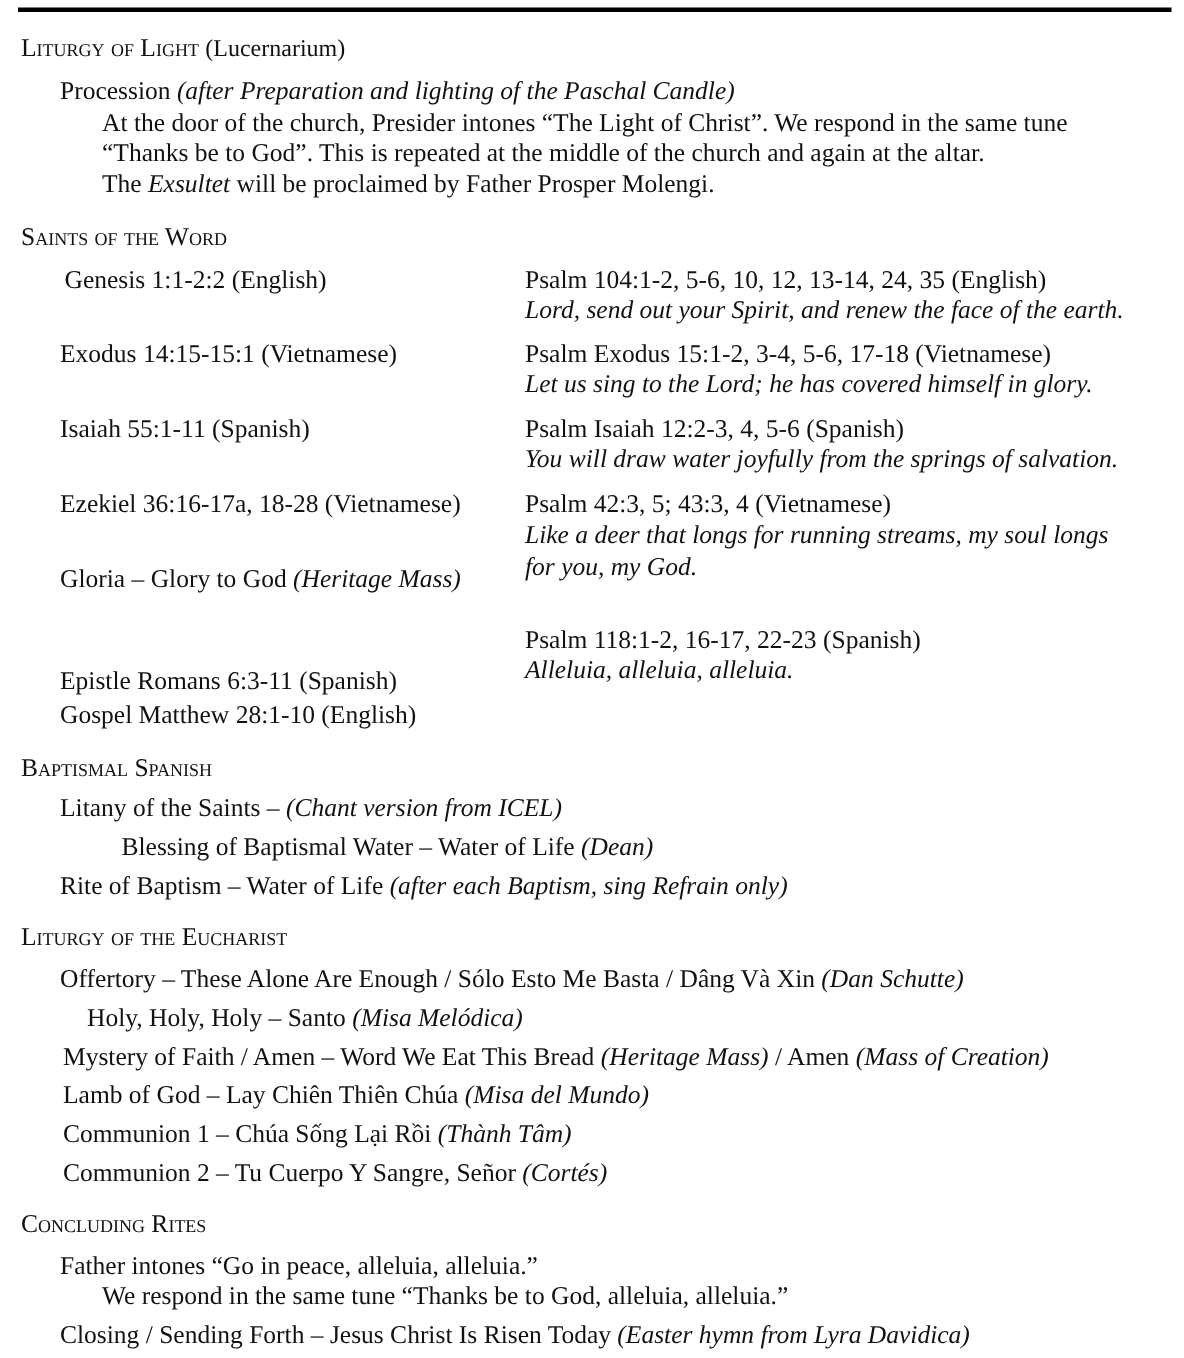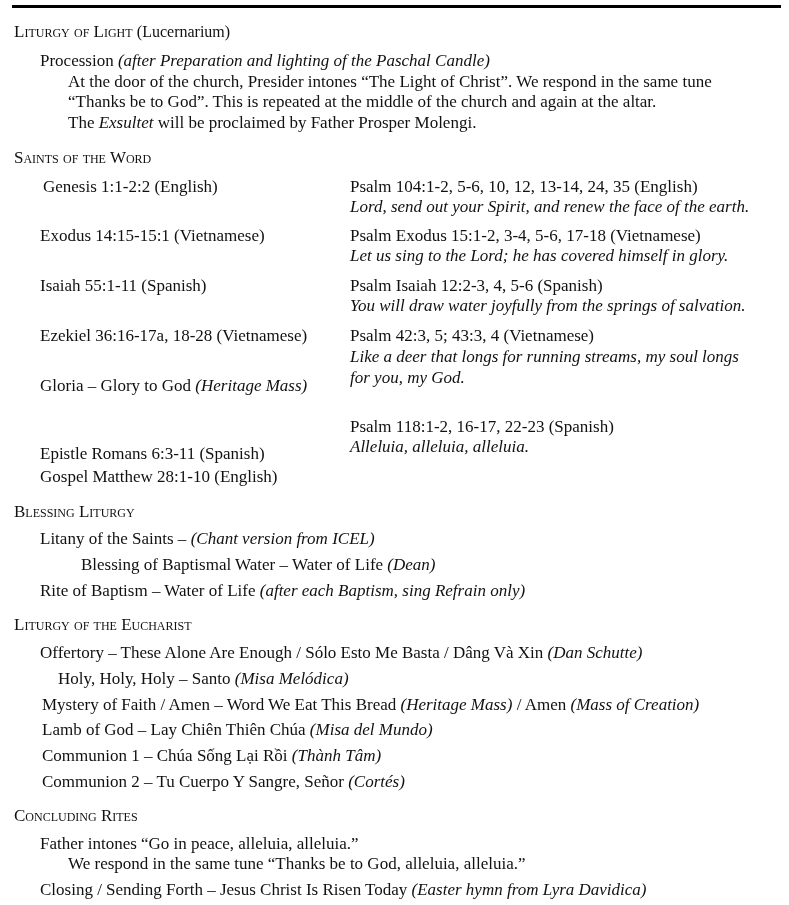--- a/index.html
+++ b/index.html
@@ -57,21 +57,21 @@
 <div class="abs col-l" style="top:376px;">
   <span>Gloria – Glory to God </span><i>(Heritage Mass)</i>
 </div>
 
 <div class="abs col-l" style="top:428px;margin-top:16px;">Epistle Romans 6:3-11 (Spanish)</div>
 <div class="abs col-r" style="top:417px;">Psalm 118:1-2, 16-17, 22-23 (Spanish)</div>
 <div class="abs col-r it" style="top:437px;">Alleluia, alleluia, alleluia.</div>
 
 <div class="abs col-l" style="top:467px;">Gospel Matthew 28:1-10 (English)</div>
 
-<div class="abs heading" style="left:14px; top:502px;">Blessing Liturgy</div>
+<div class="abs heading" style="left:14px; top:502px;">Baptismal Spanish</div>
 <div class="abs col-l" style="top:529px;">
   <span>Litany of the Saints – </span><i>(Chant version from ICEL)</i>
 </div>
 <div class="abs col-l" style="top:555px;margin-left:41px;">
   <span>Blessing of Baptismal Water – Water of Life </span><i>(Dean)</i>
 </div>
 <div class="abs col-l" style="top:581px;">
   <span>Rite of Baptism – Water of Life </span><i>(after each Baptism, sing Refrain only)</i>
 </div>
 

